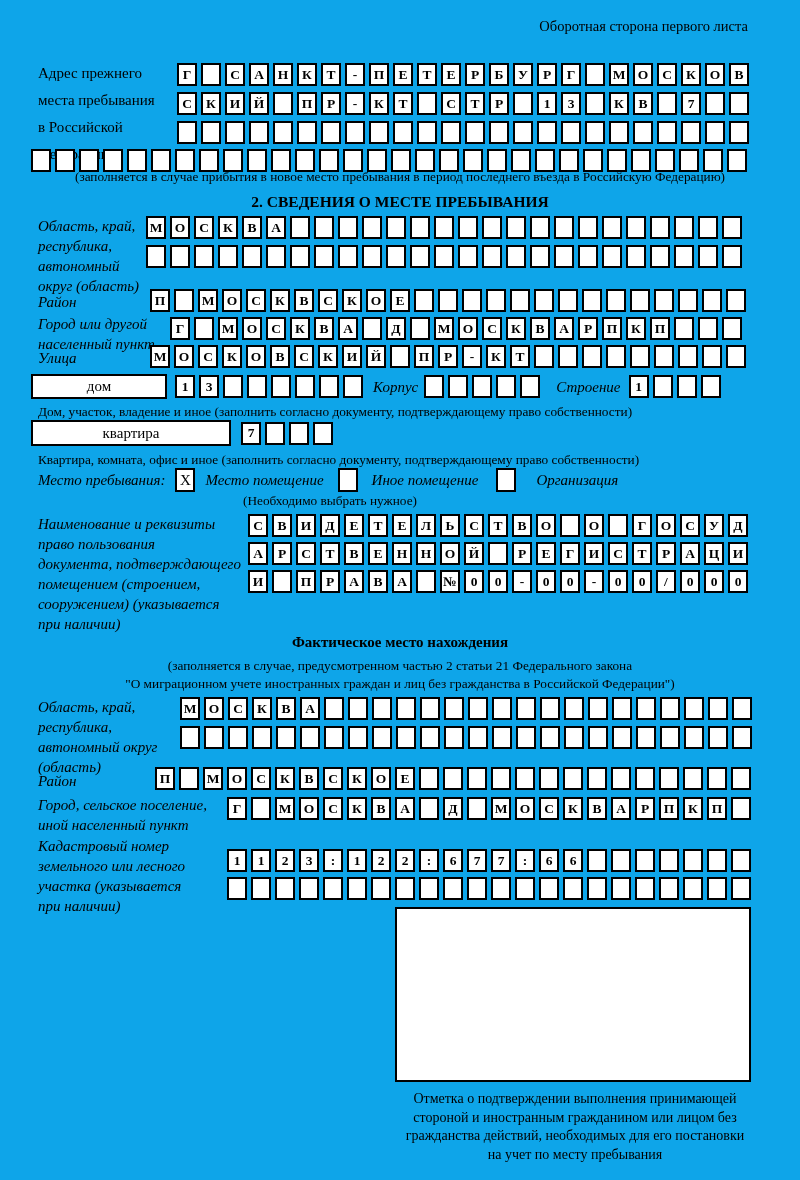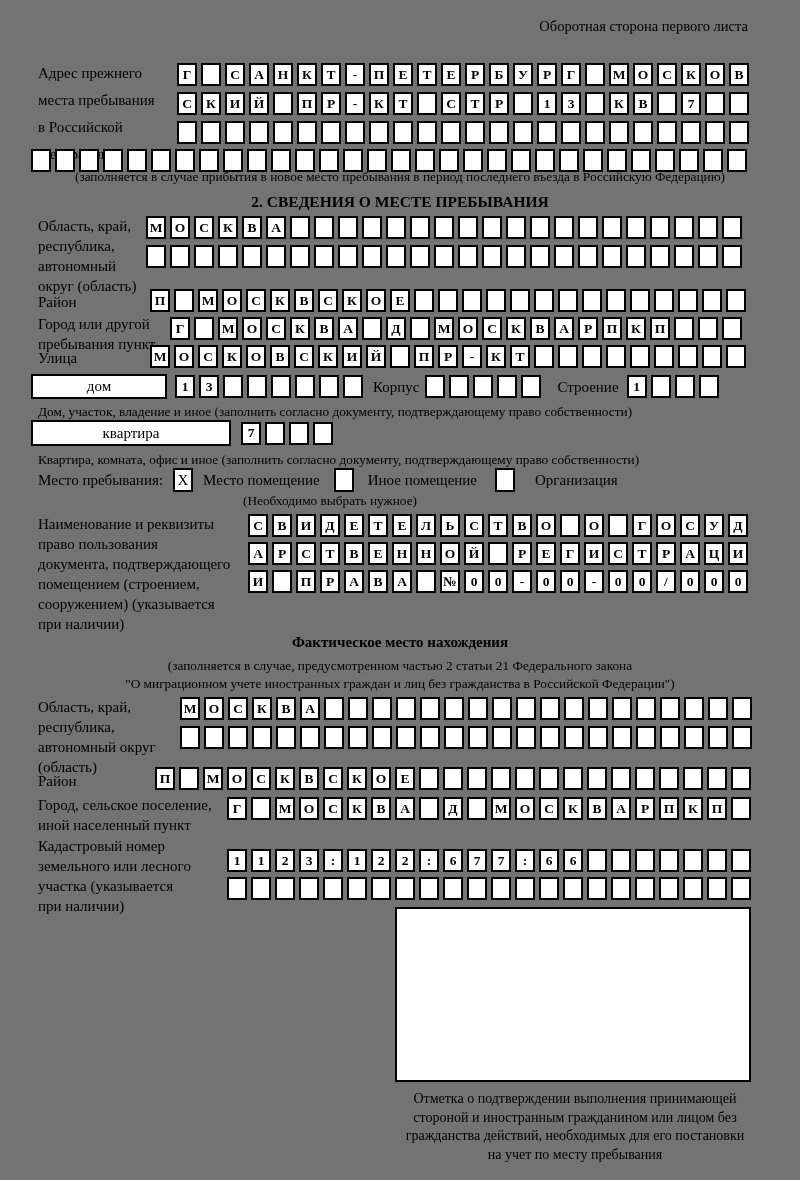--- a/index.html
+++ b/index.html
@@ -1,19 +1,19 @@
 <!DOCTYPE html>
 <html><head>
 <meta charset="utf-8">
 <style>
   html,body{margin:0;padding:0;background:#fff;}
-  #page{position:relative;width:800px;height:1180px;background:#737373;color:#000;
+  #page{position:relative;width:800px;height:1180px;background:#0ea5e9;color:#000;
         font-family:"Liberation Serif", serif;overflow:hidden;}
   .abs{position:absolute;}
-  .lbl{font-size:15px;line-height:20px;}
+  .lbl{font-size:15px;line-height:20px;font-style:italic;}
   .lbl-wide{font-size:15px;line-height:27px;}
   .cellrow{position:absolute;display:flex;gap:4px;}
   .cell{box-sizing:border-box;flex:none;width:20px;height:23px;border:2px solid #000;
         display:inline-flex;align-items:center;justify-content:center;
         font-size:13.5px;font-weight:bold;background:#fff;}
   .center{left:0;width:800px;text-align:center;}
   .title{font-weight:bold;font-size:15.5px;}
   .cap{font-size:13.3px;}
   .inline{position:absolute;display:flex;align-items:center;}
   .namebox{box-sizing:border-box;border:2px solid #000;display:flex;align-items:center;
@@ -234,21 +234,21 @@
       <span class="cell"></span>
       <span class="cell"></span>
       <span class="cell"></span>
       <span class="cell"></span>
       <span class="cell"></span>
       <span class="cell"></span>
     </div>
 
   <div class="abs lbl" style="left:38px;top:314px;">
       <div>Город или другой</div>
-      <div>пребывания пункт</div>
+      <div>населенный пункт</div>
     </div>
   <div class="cellrow" style="left:170px;top:317px;">
       <span class="cell">Г</span>
       <span class="cell"></span>
       <span class="cell">М</span>
       <span class="cell">О</span>
       <span class="cell">С</span>
       <span class="cell">К</span>
       <span class="cell">В</span>
       <span class="cell">А</span>

